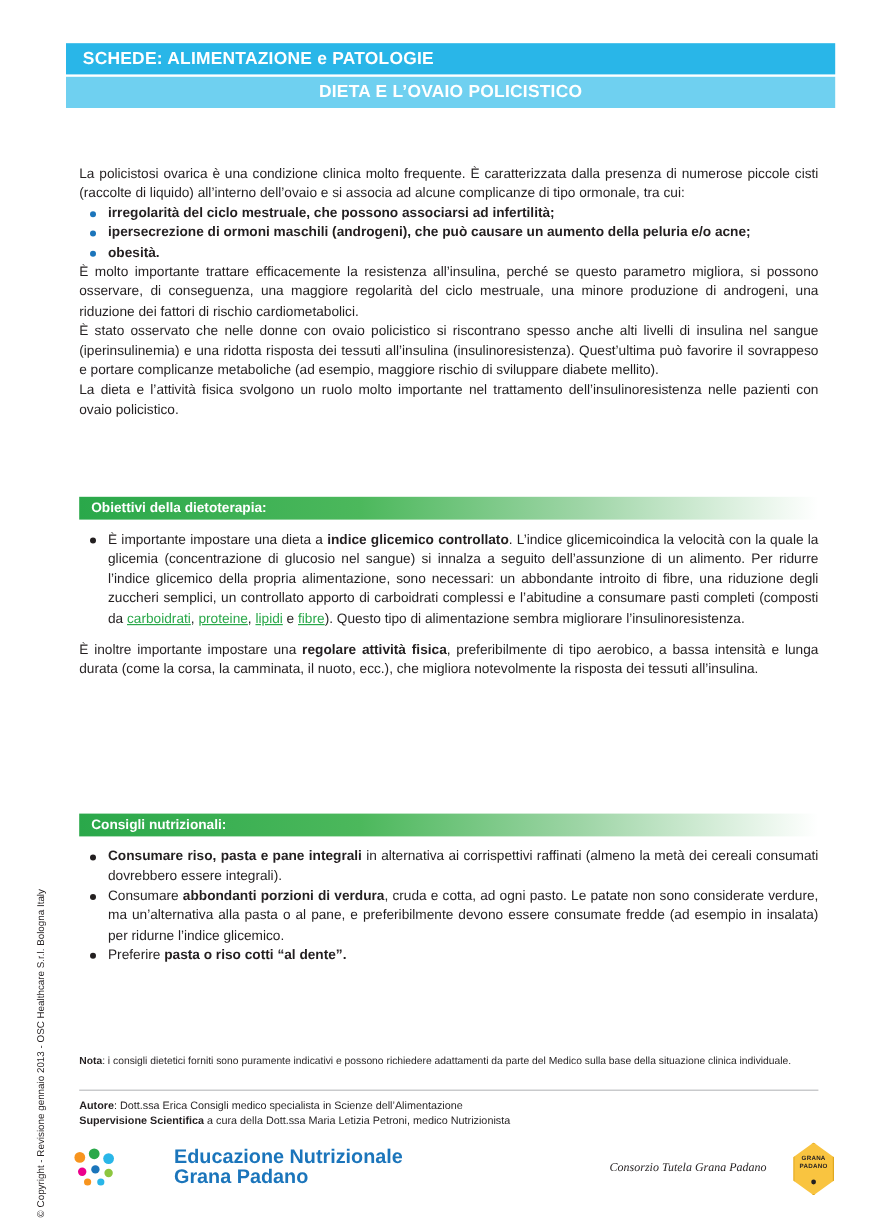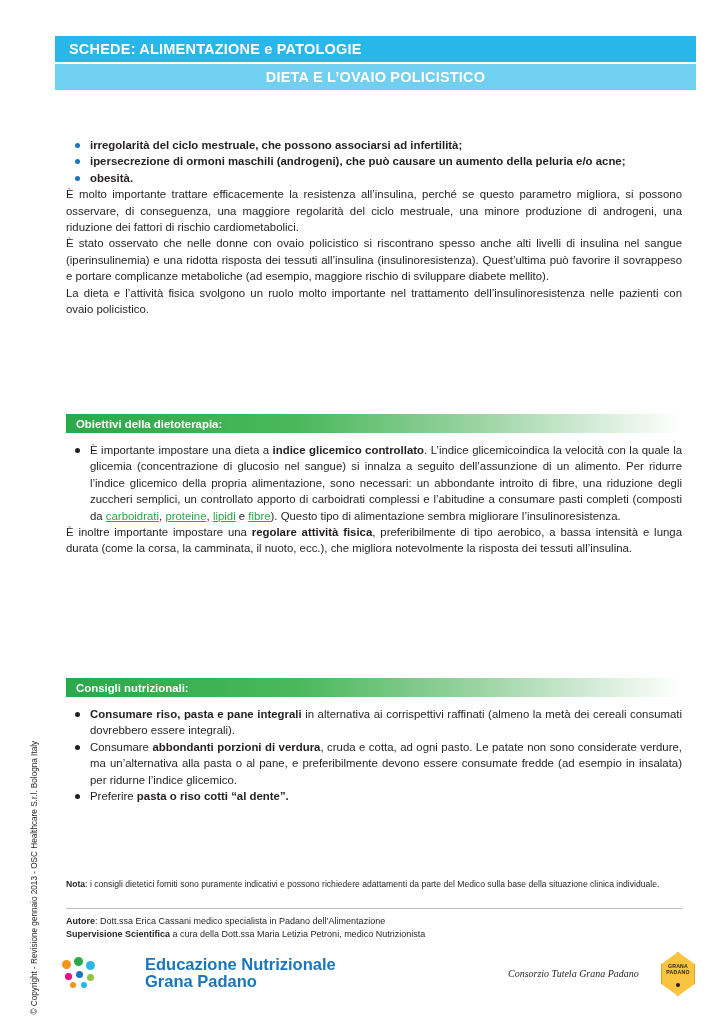--- a/index.html
+++ b/index.html
@@ -278,41 +278,42 @@
   <div class="header">
     <div class="header-bar header-bar-1">
       <span class="header-title">SCHEDE:  ALIMENTAZIONE e PATOLOGIE</span>
     </div>
     <div class="header-bar header-bar-2">
       <span class="header-sub">DIETA E L’OVAIO POLICISTICO</span>
     </div>
   </div>
 
   <div class="content">
+    <p class="para">La policistosi ovarica è una condizione clinica molto frequente. È caratterizzata dalla presenza di numerose piccole cisti (raccolte di liquido) all’interno dell’ovaio e si associa ad alcune complicanze di tipo ormonale, tra cui:</p>
     <ul class="dots">
       <li><b>irregolarità del ciclo mestruale, che possono associarsi ad infertilità;</b></li>
       <li><b>ipersecrezione di ormoni maschili (androgeni), che può causare un aumento della peluria e/o acne;</b></li>
       <li><b>obesità.</b></li>
     </ul>
     <p class="para">È molto importante trattare efficacemente la resistenza all’insulina, perché se questo parametro migliora, si possono osservare, di conseguenza, una maggiore regolarità del ciclo mestruale, una minore produzione di androgeni, una riduzione dei fattori di rischio cardiometabolici.</p>
     <p class="para">È stato osservato che nelle donne con ovaio policistico si riscontrano spesso anche alti livelli di insulina nel sangue (iperinsulinemia) e una ridotta risposta dei tessuti all’insulina (insulinoresistenza). Quest’ultima può favorire il sovrappeso e portare complicanze metaboliche (ad esempio, maggiore rischio di sviluppare diabete mellito).</p>
     <p class="para">La dieta e l’attività fisica svolgono un ruolo molto importante nel trattamento dell’insulinoresistenza nelle pazienti con ovaio policistico.</p>
   </div>
 
   <div class="section" style="top:414px;">
     <div class="band band-green">
       <span>Obiettivi della dietoterapia:</span>
     </div>
     <div class="section-body">
       <ul class="gdots">
         <li>
           <span>È importante impostare una dieta a </span><b>indice glicemico controllato</b><span>. L’indice glicemicoindica la velocità con la quale la glicemia (concentrazione di glucosio nel sangue) si innalza a seguito dell’assunzione di un alimento. Per ridurre l’indice glicemico della propria alimentazione, sono necessari: un abbondante introito di fibre, una riduzione degli zuccheri semplici, un controllato apporto di carboidrati complessi e l’abitudine a consumare pasti completi (composti da </span><a class="link" href="#">carboidrati</a><span>, </span><a class="link" href="#">proteine</a><span>, </span><a class="link" href="#">lipidi</a><span> e </span><a class="link" href="#">fibre</a><span>). Questo tipo di alimentazione sembra migliorare l’insulinoresistenza.</span>
         </li>
       </ul>
-      <p style="margin-top:0;">
+      <p style="margin-top:10px;">
         <span>È inoltre importante impostare una </span><b>regolare attività fisica</b><span>, preferibilmente di tipo aerobico, a bassa intensità e lunga durata (come la corsa, la camminata, il nuoto, ecc.),  che migliora notevolmente la risposta dei tessuti all’insulina.</span>
       </p>
     </div>
   </div>
 
   <div class="section" style="top:678px;">
     <div class="band band-green">
       <span>Consigli nutrizionali:</span>
     </div>
     <div class="section-body">
@@ -330,21 +331,21 @@
     </div>
   </div>
 
   <div class="note">
     <b>Nota</b><span>: i consigli dietetici forniti sono puramente indicativi e possono richiedere adattamenti da parte del Medico sulla base della situazione clinica individuale.</span>
   </div>
   <div class="note-rule"></div>
 
   <div class="authors">
     <div>
-      <b>Autore</b><span>:  Dott.ssa Erica Cassani medico specialista in Padano dell’Alimentazione</span>
+      <b>Autore</b><span>:  Dott.ssa Erica Consigli medico specialista in Scienze dell’Alimentazione</span>
     </div>
     <div>
       <b>Supervisione Scientifica</b><span> a cura della Dott.ssa Maria Letizia Petroni, medico Nutrizionista</span>
     </div>
   </div>
 
   <div class="side-copy">© Copyright - Revisione gennaio 2013 - OSC Healthcare S.r.l. Bologna Italy</div>
 
   <div class="logo-left">
     <div class="logo-mark">

